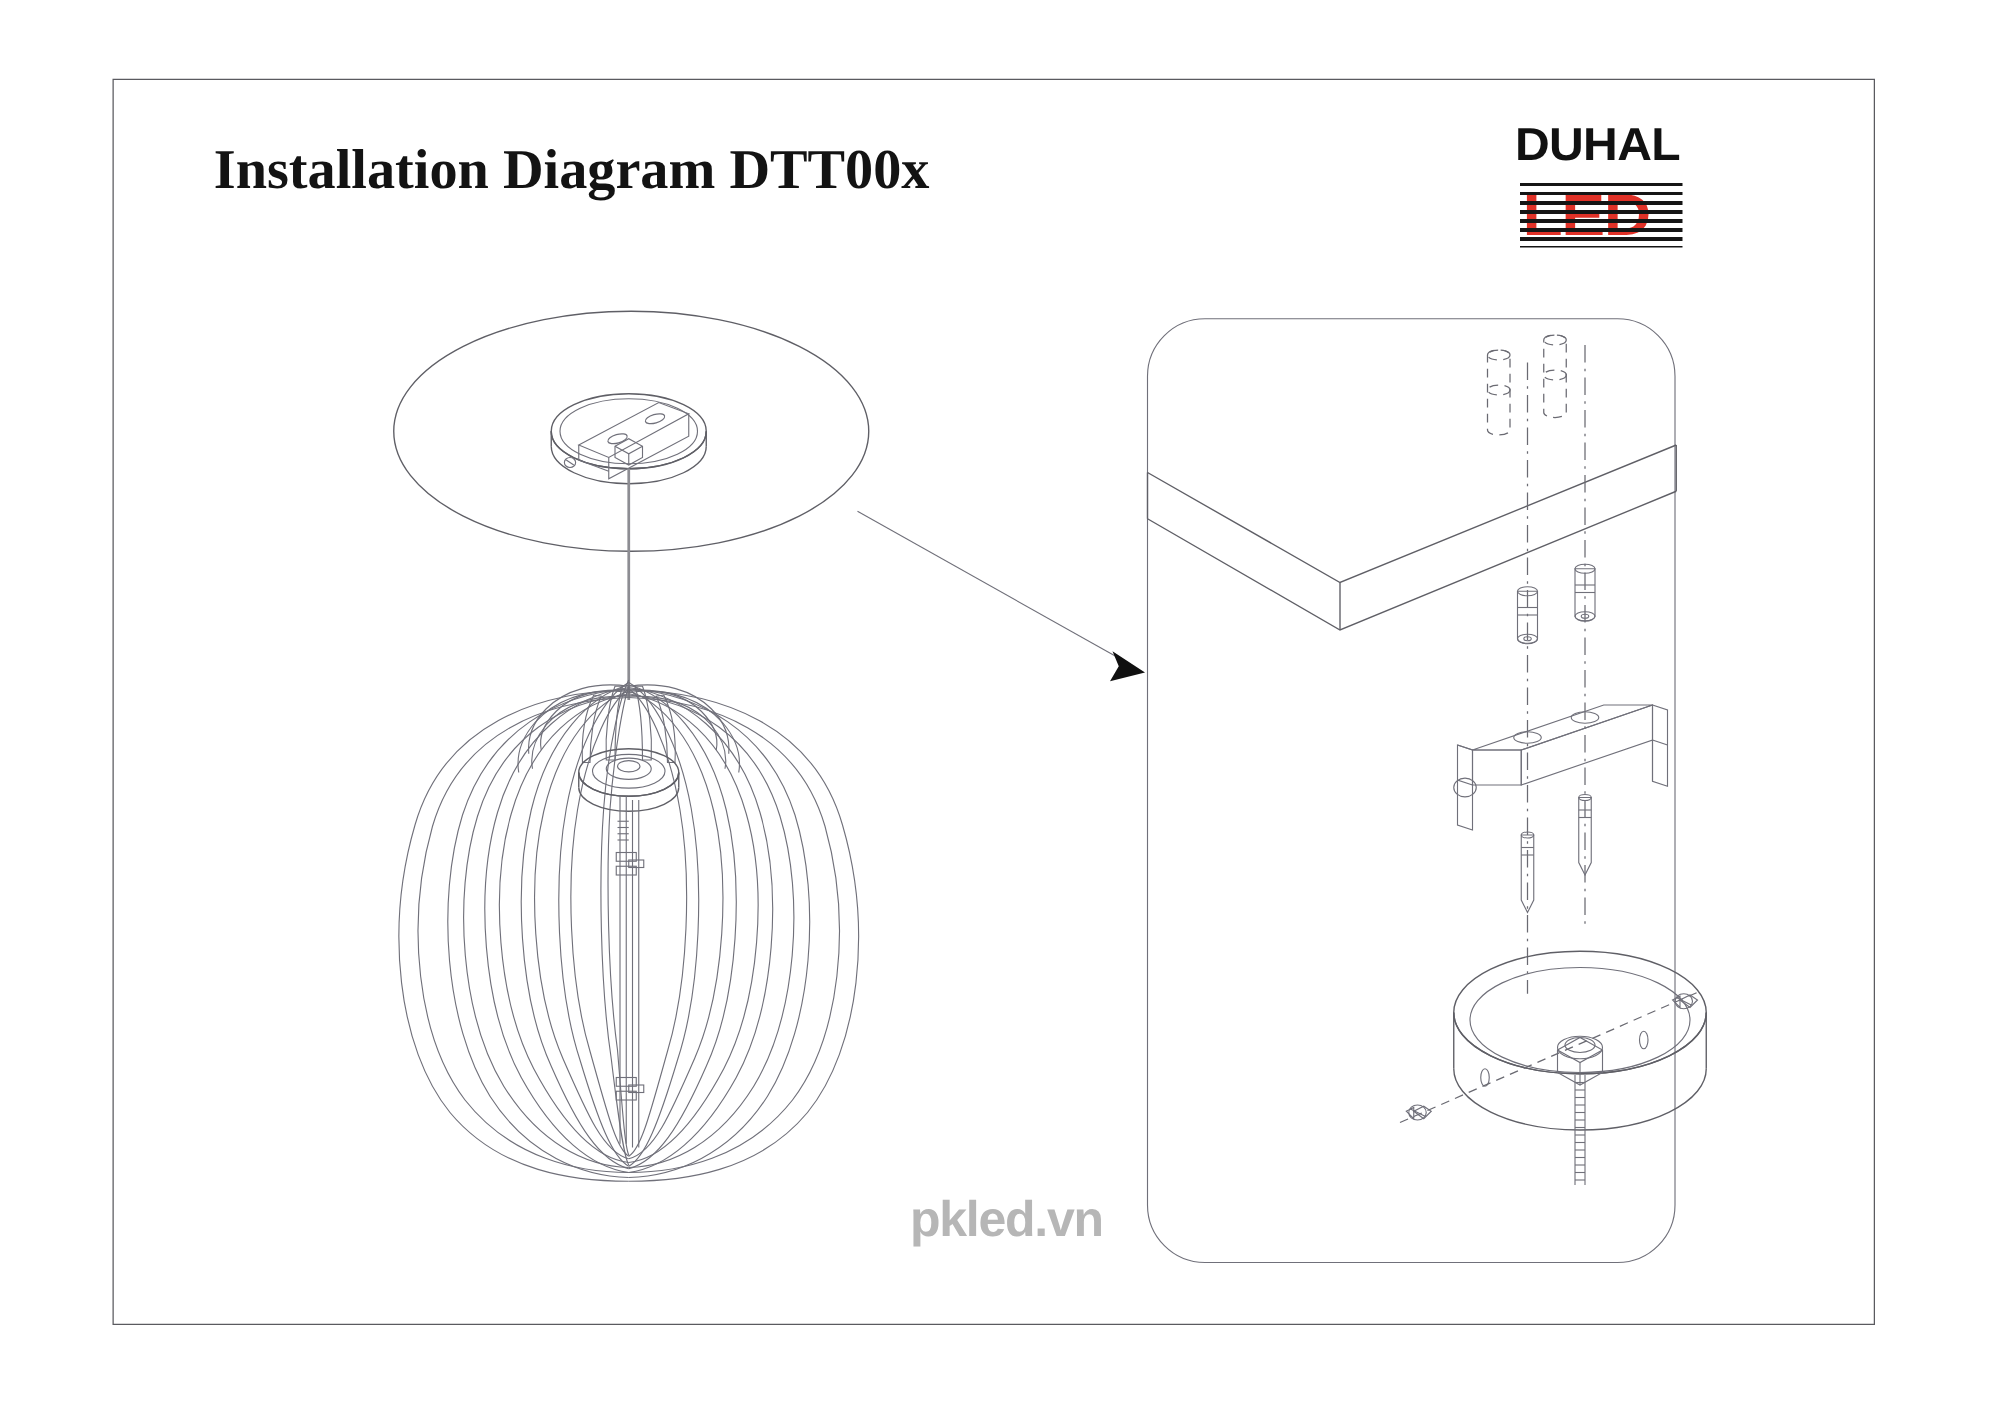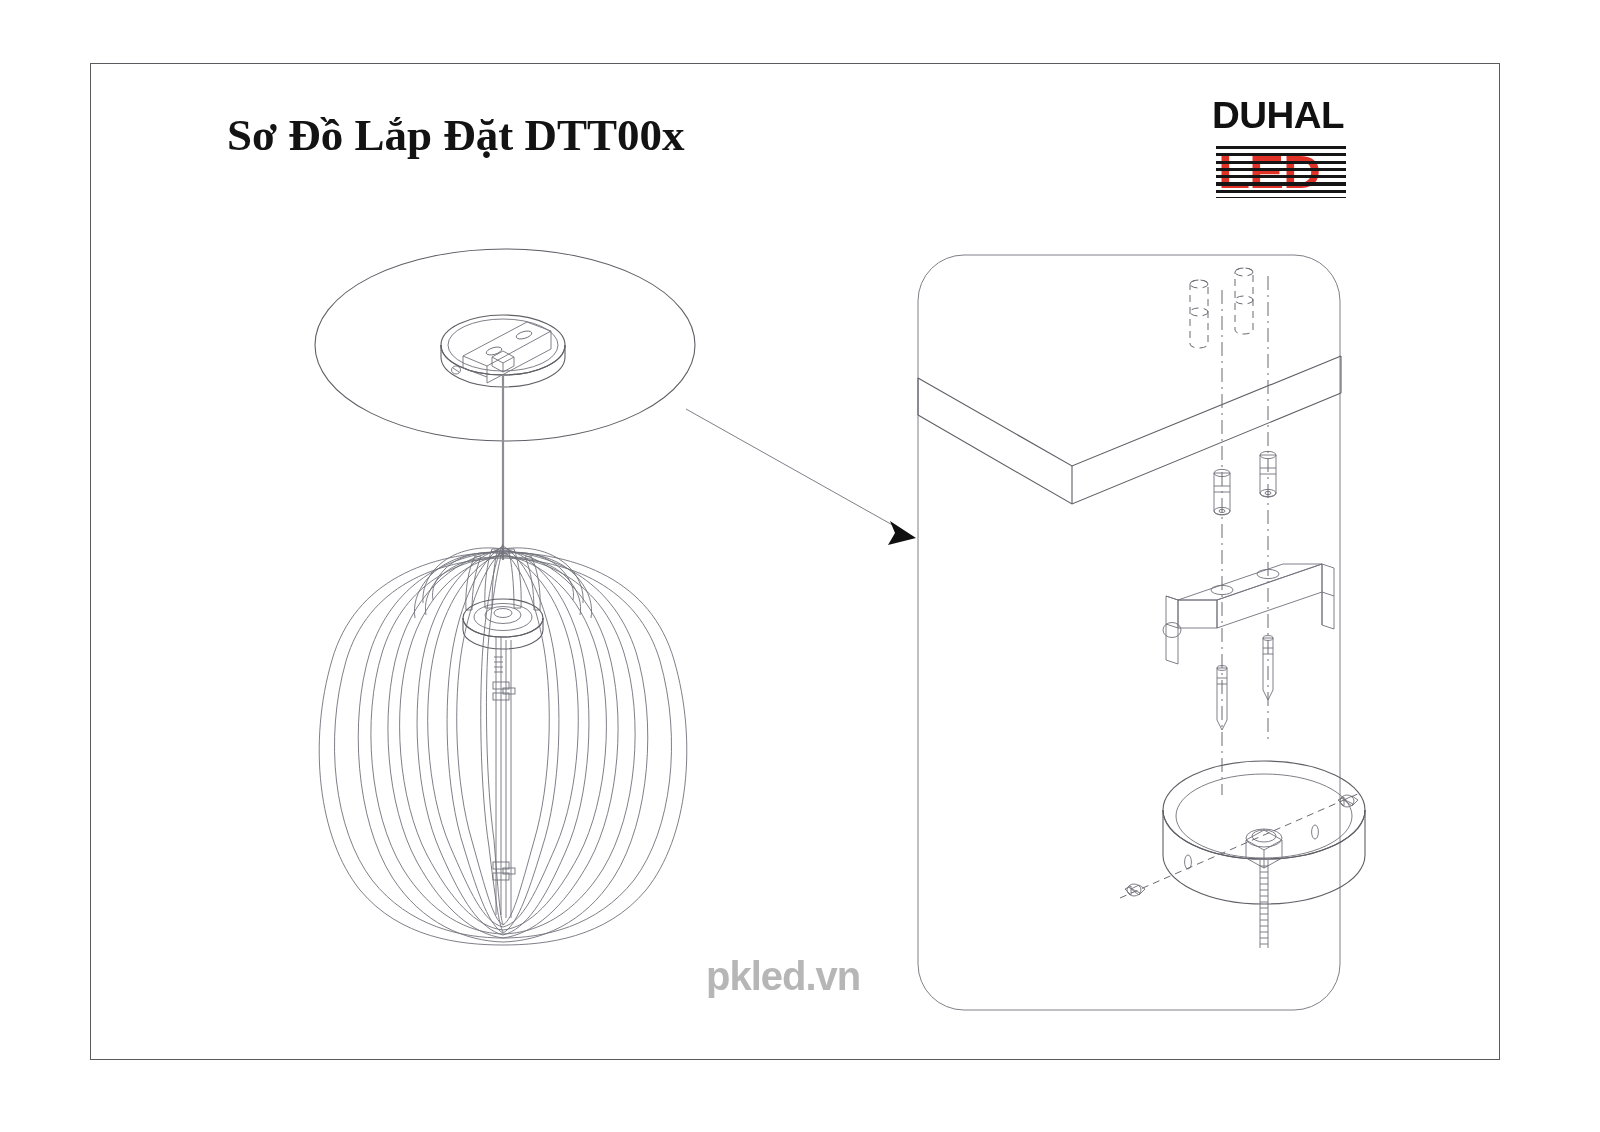--- a/index.html
+++ b/index.html
@@ -97,21 +97,21 @@
     background: repeating-linear-gradient(
       to bottom,
       #151515 0px, #151515 3px,
       rgba(255,255,255,0) 3px, rgba(255,255,255,0) 7.3px
     );
   }
 
   
   #watermark {
     position: absolute;
-    left: 706px;
+    left: 728px;
     top: 952px;
     font-family: "Liberation Sans", sans-serif;
     font-weight: bold;
     font-size: 40px;
     line-height: 48px;
     color: #b6b6b6;
     letter-spacing: -1px;
   }
 
   svg { display: block; }
@@ -123,21 +123,21 @@
   .cordline { fill: none; stroke: #8d8d93; stroke-width: 2.2; }
 </style>
 </head>
 <body>
 
 <div id="page">
 
   <div id="frame"></div>
 
   <div id="title-block">
-    <div class="title-line" id="title-line-2">Sơ Đồ Lắp Đặt DTT00x</div>
+    <div class="title-line" id="title-line-1">Installation Diagram DTT00x</div>
   </div>
 
   <div id="logo">
     <div id="logo-word">DUHAL</div>
     <div id="logo-led">
       <div class="led-text">LED</div>
       <div class="stripes"></div>
     </div>
   </div>
 

